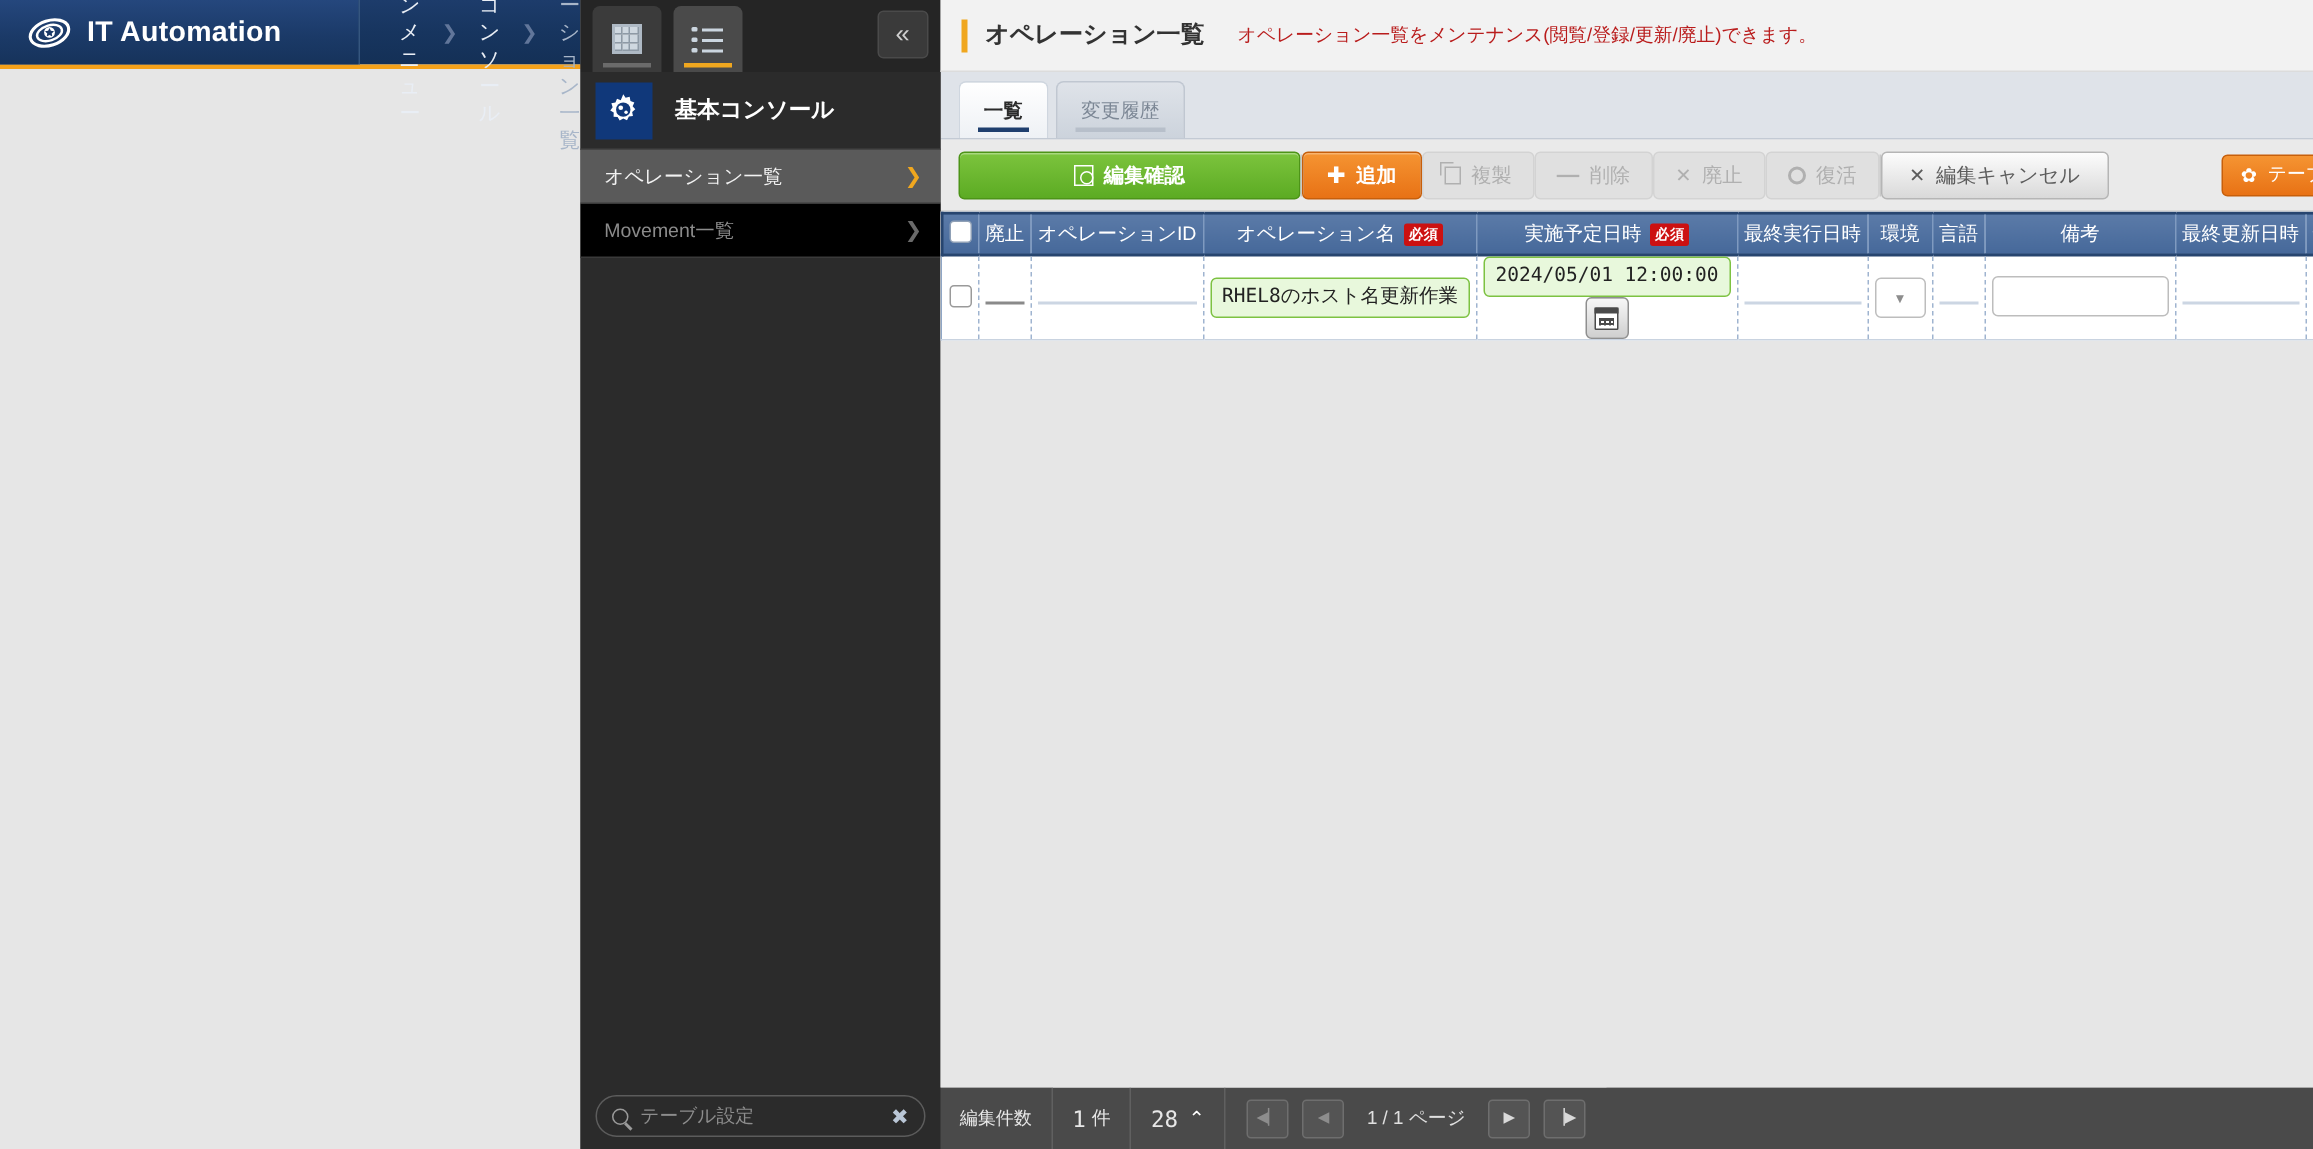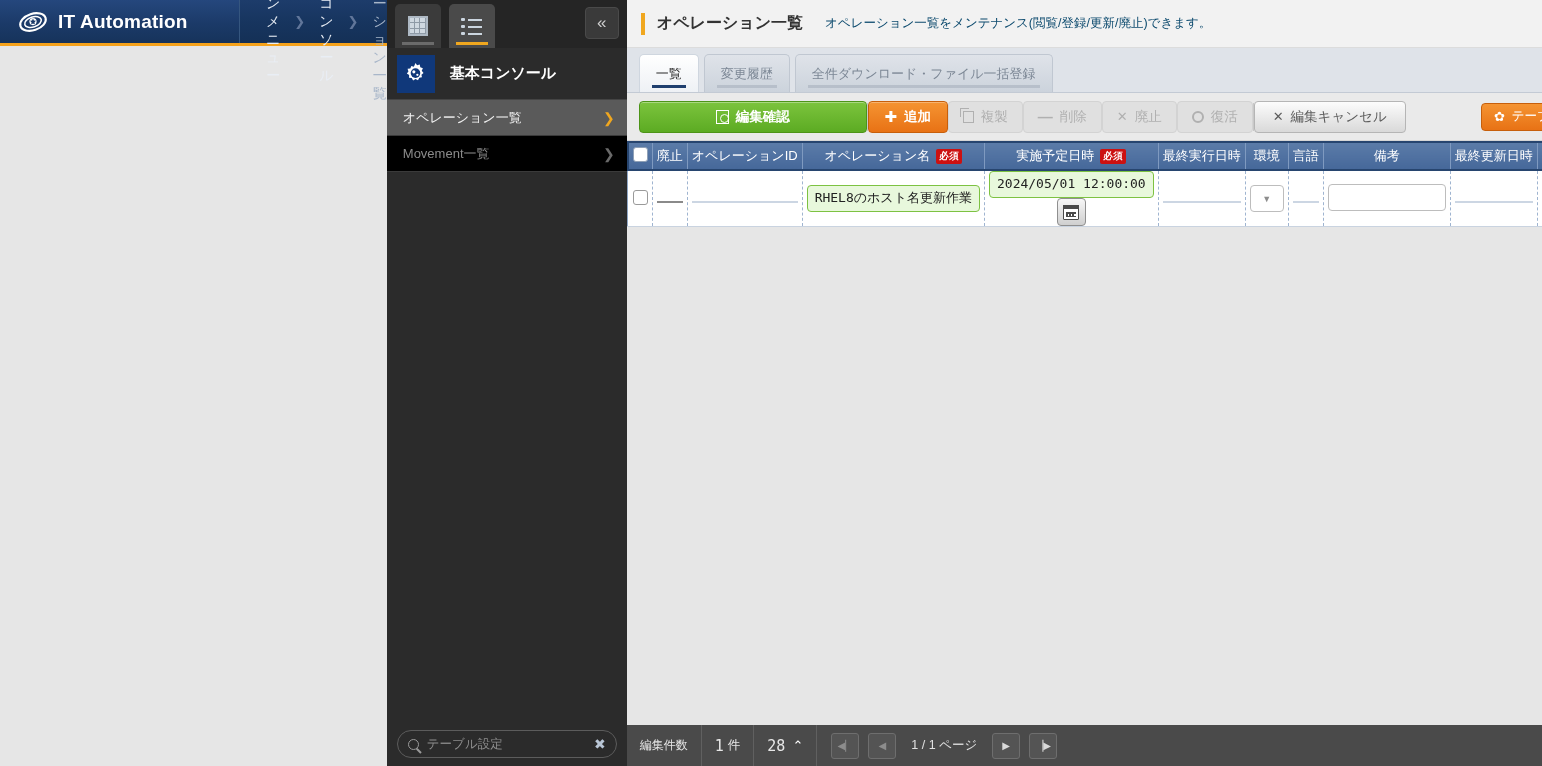--- a/index.html
+++ b/index.html
@@ -103,41 +103,41 @@
 
   
   .main { flex:1; min-width:0; display:flex; flex-direction:column; background:#e6e6e6; }
 
   .page-head {
     height:48px; flex:0 0 48px; background:#f2f2f2; display:flex; align-items:center;
     padding-left:14px; position:relative; border-bottom:1px solid #dcdcdc;
   }
   .page-bar { width:4px; height:22px; background:#f0a71f; margin-right:12px; }
   .page-title { font-size:16px; font-weight:bold; color:#333; }
-  .page-desc { font-size:12.5px; color:#0c4a6e; margin-left:22px; }
+  .page-desc { font-size:12.5px; color:#b91c1c; margin-left:22px; }
   .kebab {
     position:absolute; right:9px; top:7px; width:34px; height:34px; border-radius:50%;
     background:#fff; display:flex; flex-direction:column; align-items:center; justify-content:center; gap:3px;
   }
   .kebab i { width:5px; height:5px; background:#f5a623; display:block; }
 
   .tabs {
     height:45px; flex:0 0 45px; background:#dfe3e9; display:flex; align-items:flex-end;
     padding-left:12px; gap:5px; border-bottom:1px solid #c3cad4;
   }
   .tab {
     height:38px; border-radius:5px 5px 0 0; padding:0 16px;
     display:flex; align-items:center; justify-content:center;
     font-size:13px; color:#7c8795; position:relative;
     background:linear-gradient(180deg,#dfe3e9 0%,#ccd3dc 100%);
     border:1px solid #c0c7d1; border-bottom:none;
   }
   .tab .uline { position:absolute; bottom:4px; left:12px; right:12px; height:3px; background:#b7bfca; }
   .tab.active {
-    color:#2b2b2b; font-weight:normal;
+    color:#2b2b2b; font-weight:bold;
     background:linear-gradient(180deg,#ffffff 0%,#eef1f5 100%);
     border-color:#cfd6df;
   }
   .tab.active .uline { background:#1f3f6e; }
 
   .toolbar {
     height:48px; flex:0 0 48px; background:#eaeaea; display:flex; align-items:center;
     padding:0 12px; border-bottom:1px solid #d6d6d6;
   }
   .btn {
@@ -349,24 +349,20 @@
           </div>
       </div>
 
       <div class="tabs">
         <div class="tab active">
           <span>一覧</span>
           <span class="uline"></span>
         </div>
         <div class="tab">
           <span>変更履歴</span>
-          <span class="uline"></span>
-        </div>
-        <div class="tab">
-          <span>全件ダウンロード・ファイル一括登録</span>
           <span class="uline"></span>
         </div>
       </div>
 
       <div class="toolbar">
         <div class="btn btn-green">
           <span class="ic-mag2"></span>
           <span>編集確認</span>
         </div>
         <div class="divider"></div>

